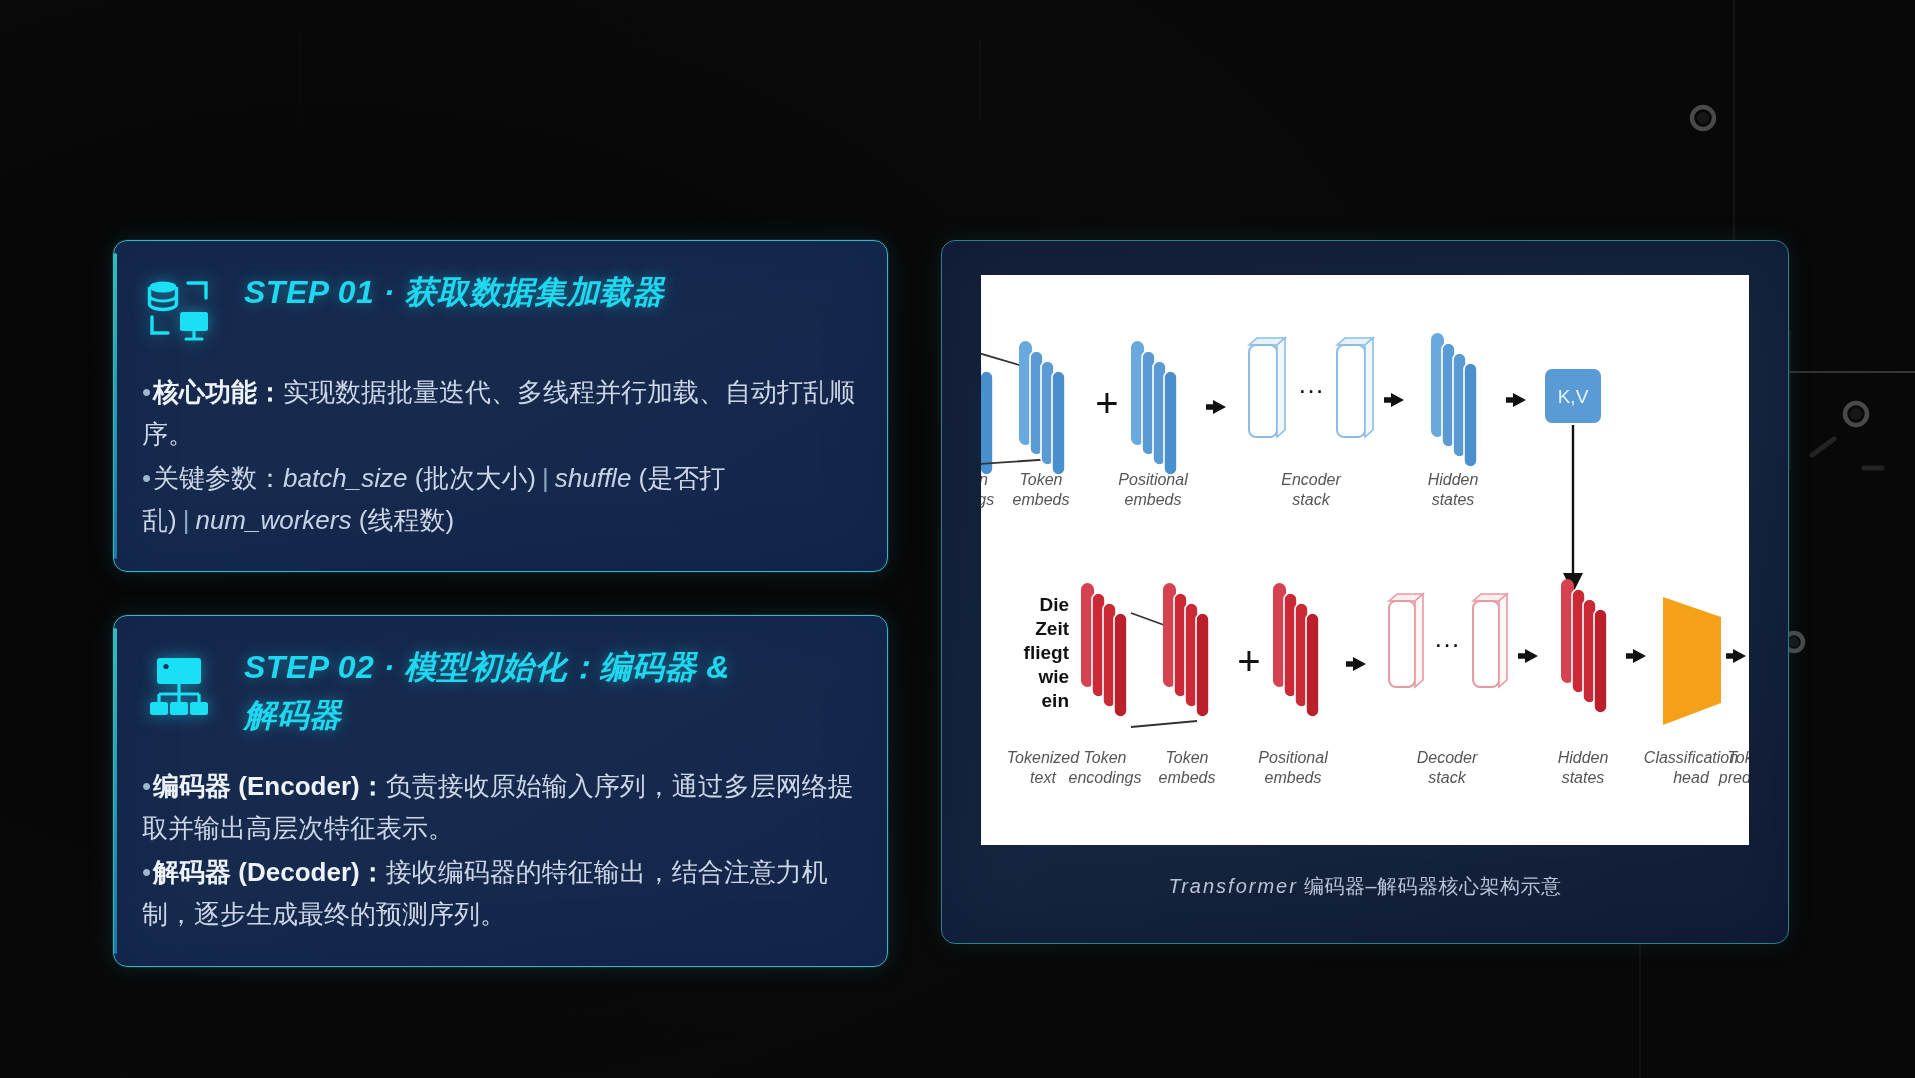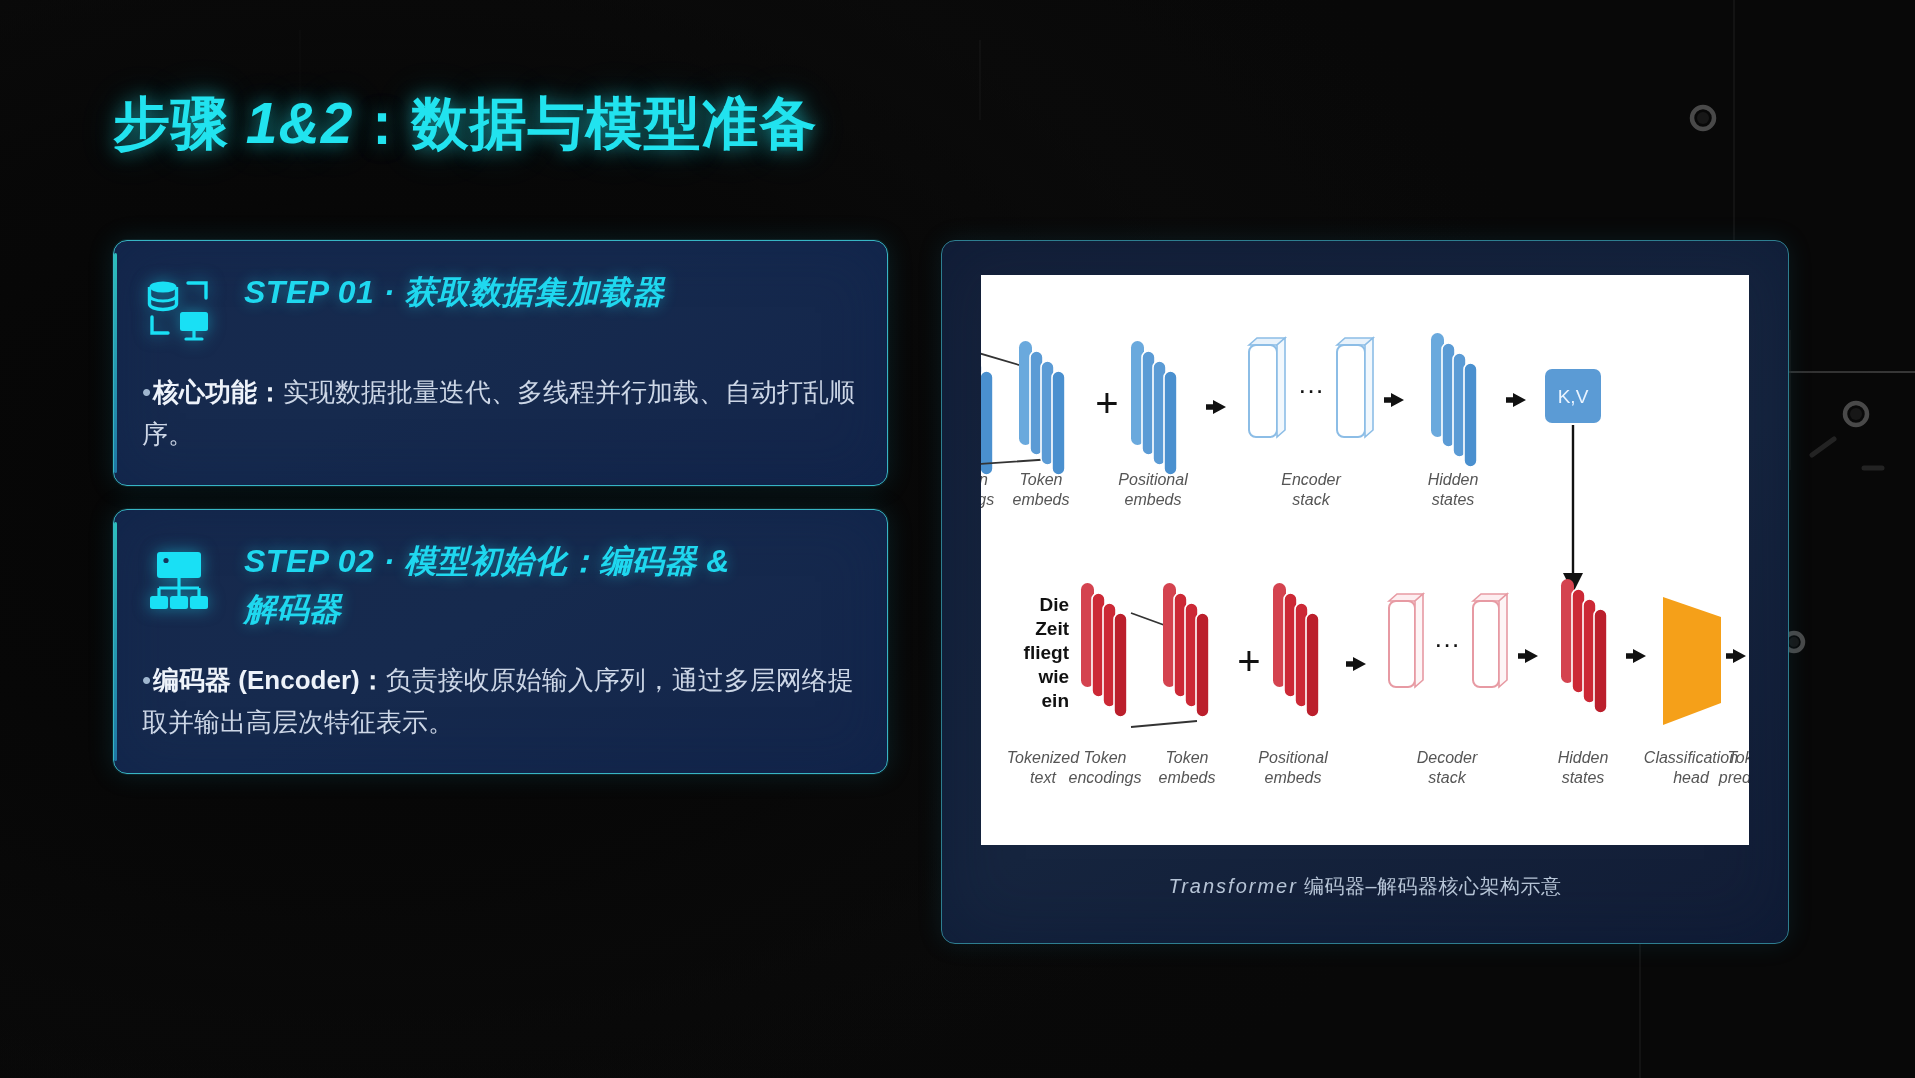--- a/index.html
+++ b/index.html
@@ -56,21 +56,21 @@
   #page-title .en { font-style: italic; font-weight: 700; }
 
   
   #left-col {
     position: absolute;
     left: 113px;
     top: 240px;
     width: 775px;
     display: flex;
     flex-direction: column;
-    gap: 23px;
+    gap: 43px;
   }
 
   .step-card {
     position: relative;
     border: 1.6px solid #37b5c4;
     border-radius: 14px;
     background: linear-gradient(150deg, #16294d 0%, #162a4e 45%, #13254a 100%);
     box-shadow:
       0 0 0 1px rgba(55,181,196,0.12),
       0 0 26px rgba(30,160,190,0.17),
@@ -240,21 +240,20 @@
     </g>
 
     <g stroke="#3a3a3a" stroke-width="5" stroke-linecap="round" opacity="0.65">
       <path d="M1812 455 l22 -16"></path>
       <path d="M1864 468 l18 0"></path>
       <path d="M1592 892 l16 -12"></path>
     </g>
   </svg>
   <div id="bg-vignette"></div>
 
-  <h1 id="page-title"><span>步骤 </span><span class="en">1&amp;2</span><span>：数据与模型准备</span></h1>
 
   <div id="left-col">
 
     <section class="step-card">
       <div class="card-head">
         <div class="card-icon">
           <svg width="74" height="74" viewBox="0 0 74 74" fill="none">
 
             <ellipse cx="21" cy="16" rx="13.5" ry="5.5" fill="#19e0f5"></ellipse>
             <path d="M7.5 16 V33 C7.5 36 13.5 38.5 21 38.5 C28.5 38.5 34.5 36 34.5 33 V16" stroke="#19e0f5" stroke-width="3.4" fill="none"></path>
@@ -268,20 +267,21 @@
             <path d="M52 60 V67" stroke="#19e0f5" stroke-width="3.2" stroke-linecap="round"></path>
             <path d="M44 68 H60" stroke="#19e0f5" stroke-width="3.2" stroke-linecap="round"></path>
           </svg>
         </div>
         <div class="card-title">
           <div>STEP 01 · 获取数据集加载器</div>
         </div>
       </div>
       <div class="card-body">
         <div class="line"><span class="bullet-dot">•</span><span class="b-strong">核心功能：</span><span>实现数据批量迭代、多线程并行加载、自动打乱顺序。</span></div>
+        <div class="line"><span class="bullet-dot">•</span><span>关键参数：</span><span class="b-mono">batch_size</span> <span>(批次大小)</span><span class="b-sep">|</span><span class="b-mono">shuffle</span> <span>(是否打乱)</span><span class="b-sep">|</span><span class="b-mono">num_workers</span> <span>(线程数)</span></div>
       </div>
     </section>
 
     <section class="step-card">
       <div class="card-head">
         <div class="card-icon">
           <svg width="74" height="74" viewBox="0 0 74 74" fill="none">
             <rect x="15" y="12" width="44" height="26" rx="3" fill="#19e0f5"></rect>
             <circle cx="24" cy="20.5" r="2.6" fill="#16355c"></circle>
             <path d="M37 38 V48" stroke="#19e0f5" stroke-width="3.2"></path>
@@ -292,20 +292,21 @@
             <rect x="48" y="56" width="18" height="13" rx="2.5" fill="#19e0f5"></rect>
           </svg>
         </div>
         <div class="card-title">
           <div>STEP 02 · 模型初始化：编码器 &amp;</div>
           <div>解码器</div>
         </div>
       </div>
       <div class="card-body">
         <div class="line"><span class="bullet-dot">•</span><span class="b-strong">编码器 (Encoder)：</span><span>负责接收原始输入序列，通过多层网络提取并输出高层次特征表示。</span></div>
+        <div class="line"><span class="bullet-dot">•</span><span class="b-strong">解码器 (Decoder)：</span><span>接收编码器的特征输出，结合注意力机制，逐步生成最终的预测序列。</span></div>
       </div>
     </section>
   </div>
 
   <aside id="right-panel">
     <div id="diagram-figure">
       <svg width="768" height="570" viewBox="0 0 768 570">
         <defs>
           <g id="blueStack">
             <rect x="0" y="18" width="13" height="104" rx="6.5" fill="#6aa9dd"></rect>

